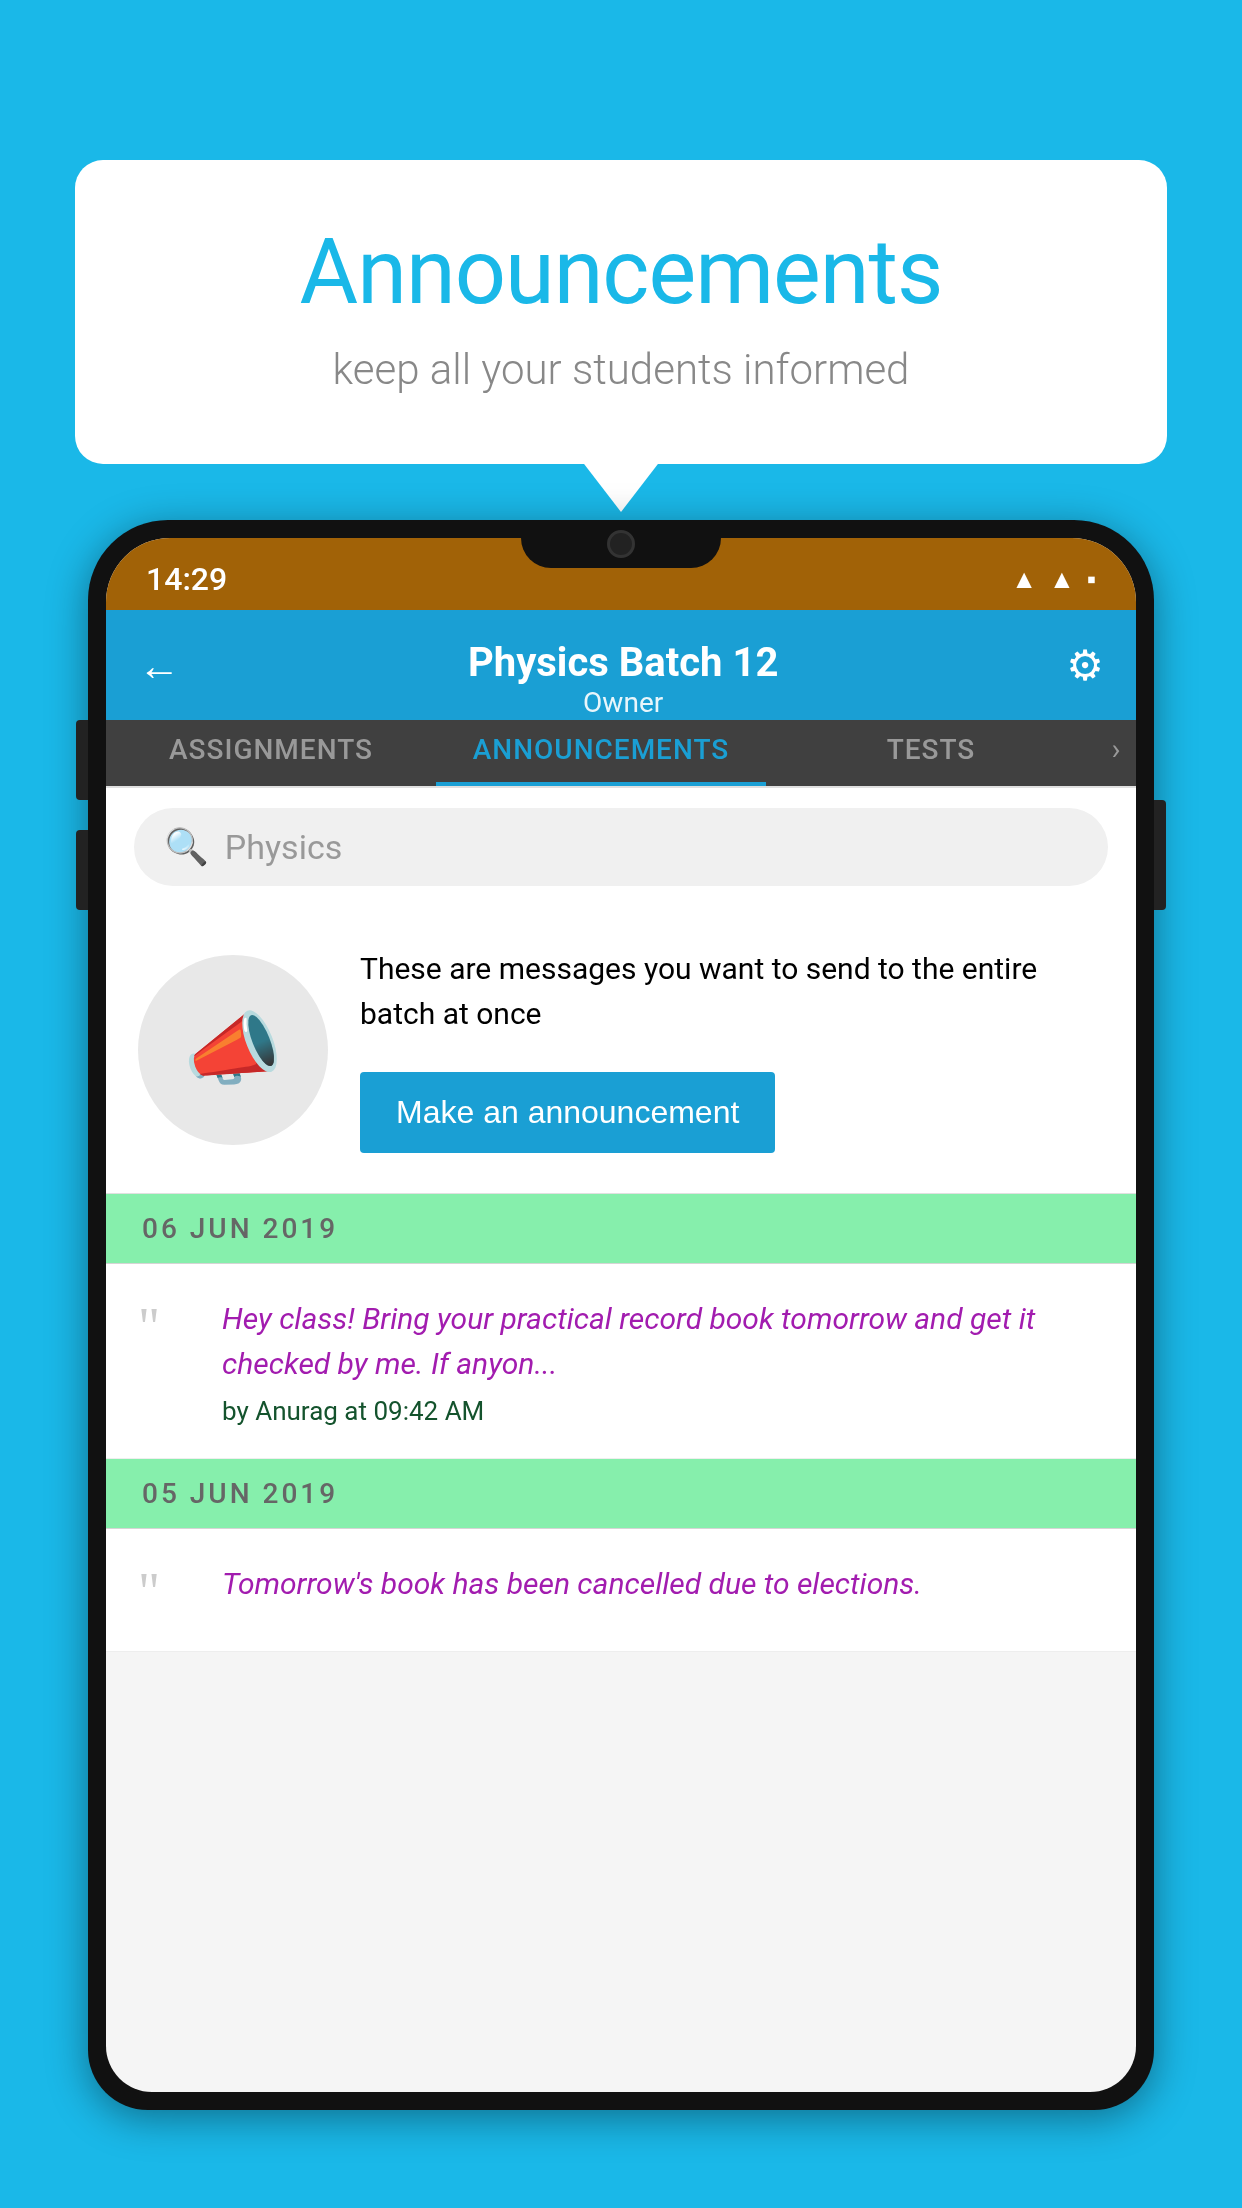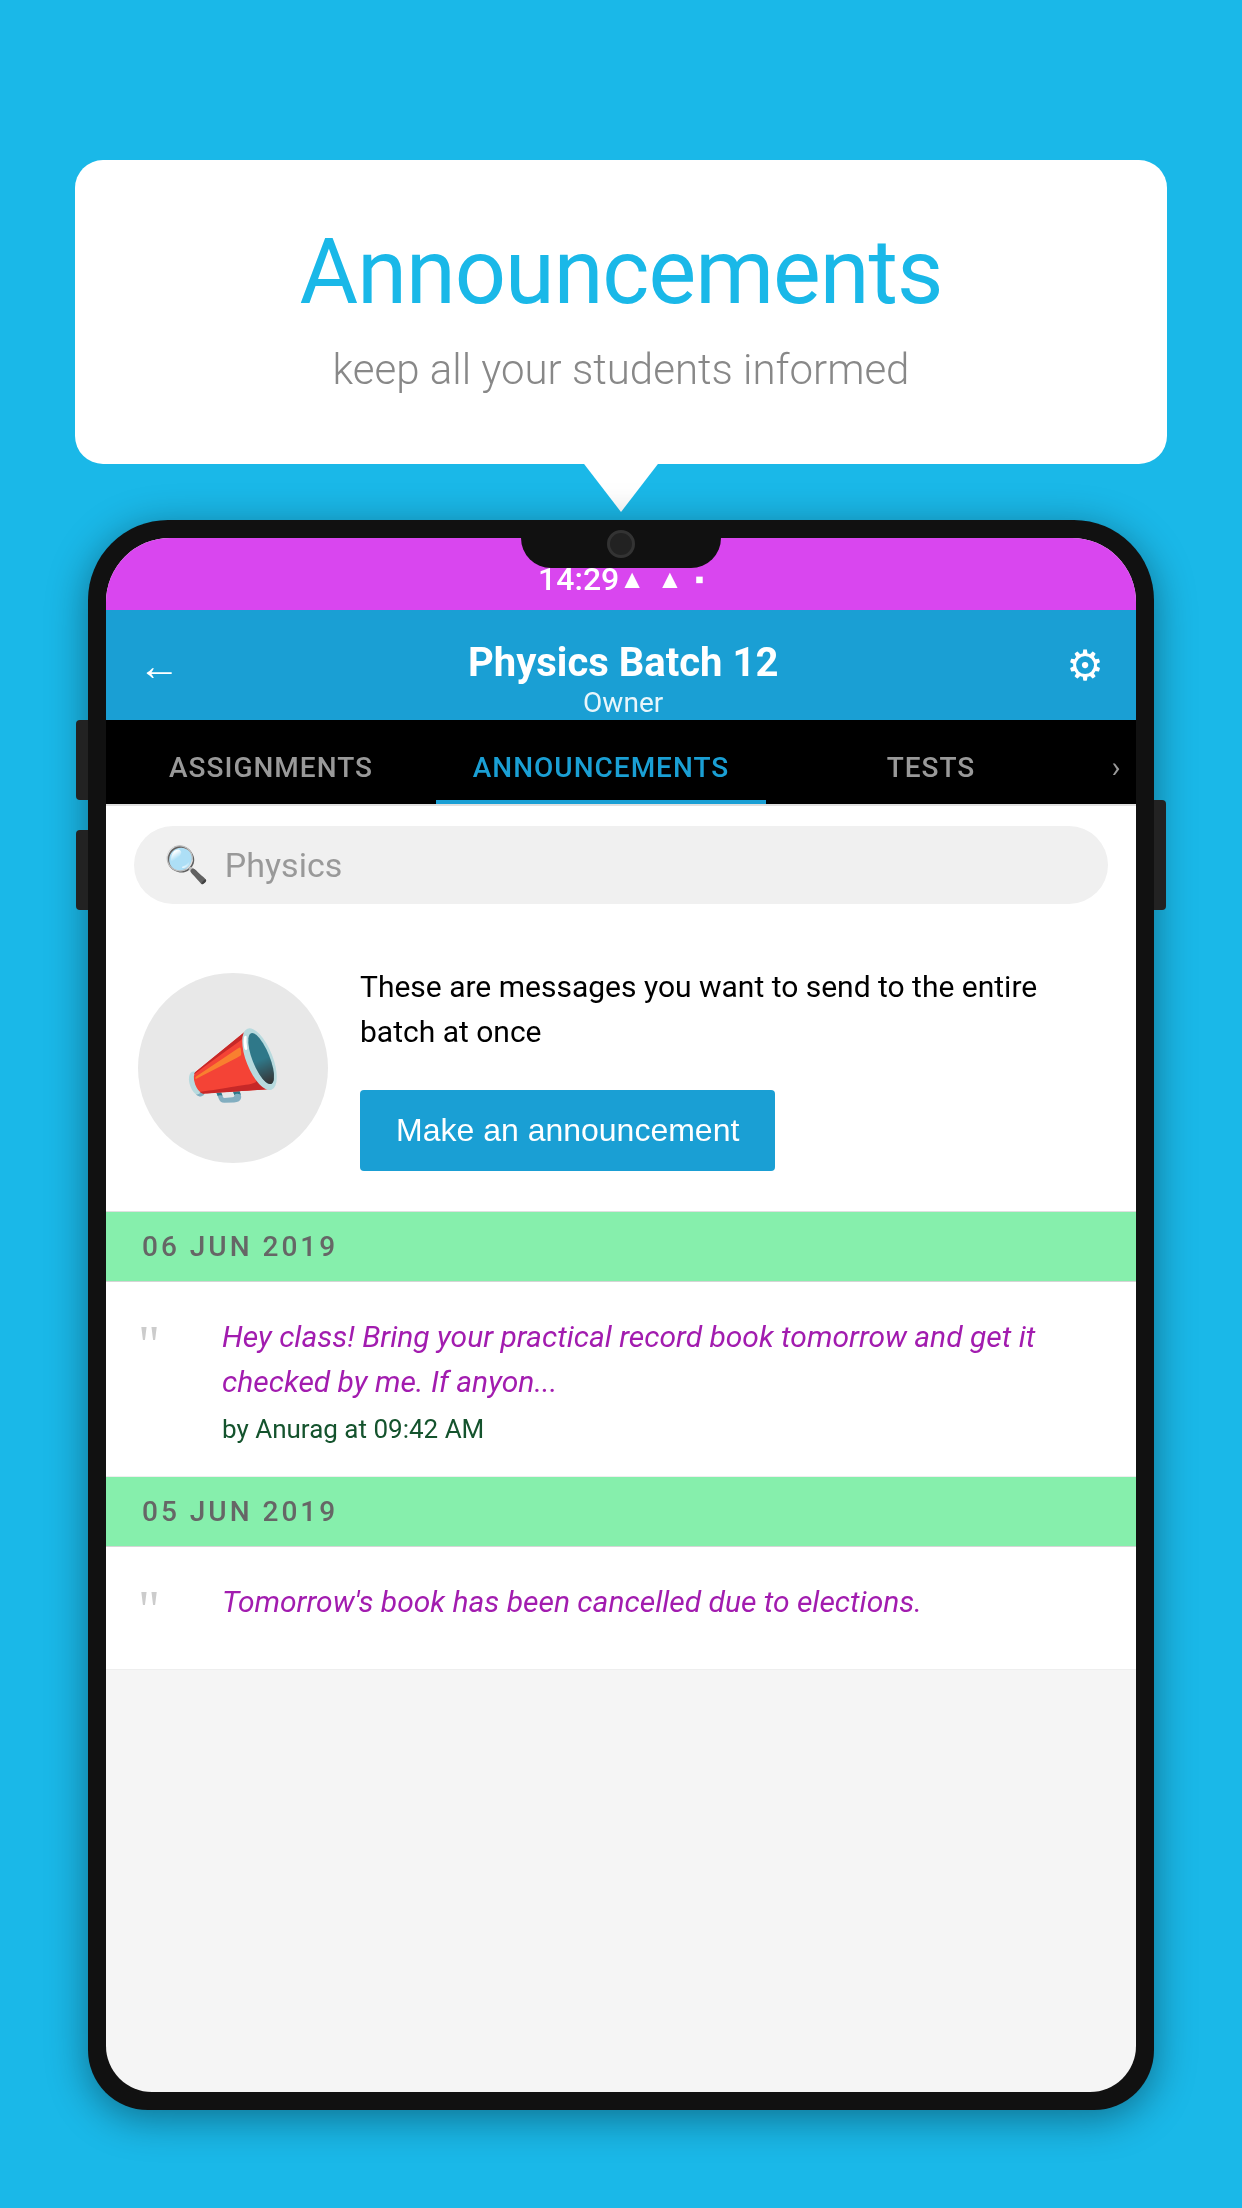--- a/index.html
+++ b/index.html
@@ -121,25 +121,25 @@
     }
     .phone-screen {
       background: #f5f5f5;
       border-radius: 64px 64px 46px 46px;
       overflow: hidden;
       height: 100%;
     }
 
     
     .status-bar {
-      background: #d946ef;
+      background: #a16207;
       height: 72px;
       display: flex;
       align-items: center;
-      justify-content: center;
+      justify-content: space-between;
       padding: 0 40px;
       padding-top: 10px;
     }
     .status-time {
       color: white;
       font-size: 32px;
       font-weight: 500;
     }
     .status-icons {
       display: flex;
@@ -181,24 +181,24 @@
       font-weight: 400;
     }
     .settings-btn {
       color: white;
       font-size: 42px;
       cursor: pointer;
     }
 
     
     .tabs-container {
-      background: #000000;
+      background: #404040;
       display: flex;
       border-bottom: 2px solid #e0e0e0;
-      height: 86px;
+      height: 68px;
       align-items: flex-end;
     }
     .tab {
       flex: 1;
       text-align: center;
       padding-bottom: 20px;
       font-size: 28px;
       font-weight: 500;
       color: #999;
       letter-spacing: 1px;

